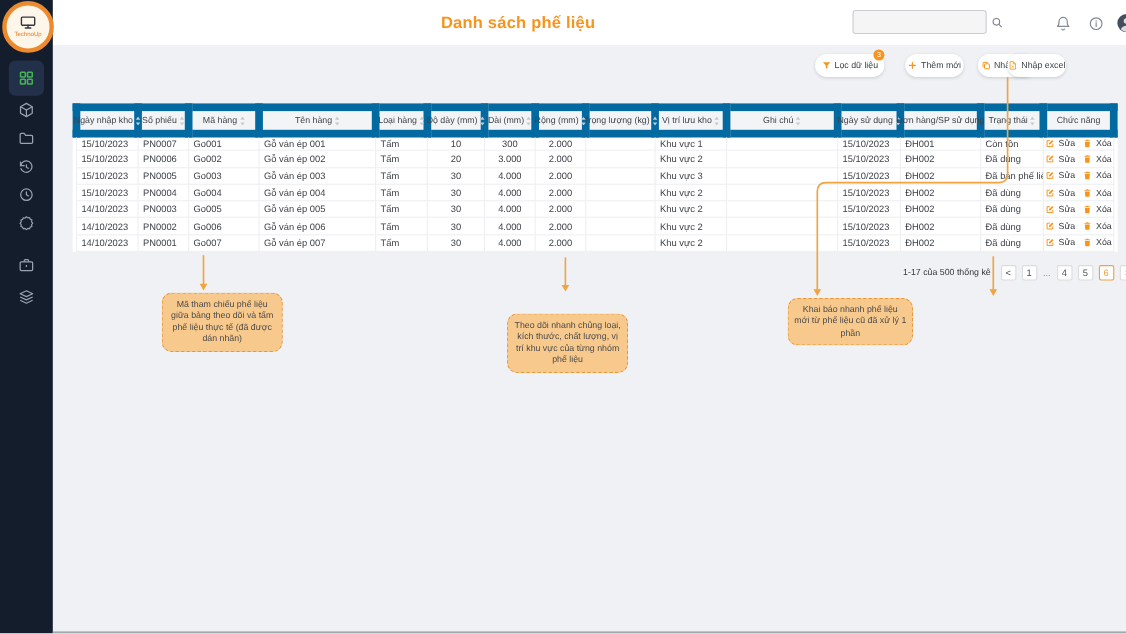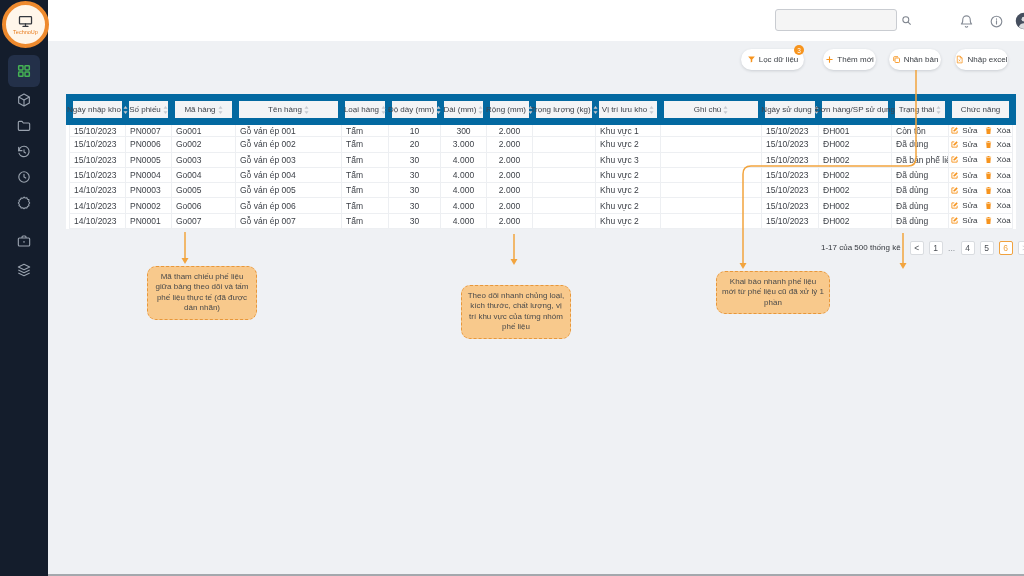--- a/index.html
+++ b/index.html
@@ -153,20 +153,21 @@
     <span>
       <svg width="17" height="13" viewBox="0 0 24 18" fill="none" stroke="#33373d" stroke-width="1.8" stroke-linecap="round">
         <rect x="3.5" y="2" width="17" height="10.5" rx="1.2"></rect>
           <path d="M8.5 16h7M12 12.5V16"></path>
       </svg>
     </span>
     <span class="logo-text">TechnoUp</span>
   </div>
 
   <div class="topbar">
+    <div class="page-title">Danh sách phế liệu</div>
     <div class="searchbox">
       <input placeholder="" style="">
       <span class="mag">
         <svg width="11" height="11" viewBox="0 0 24 24" fill="none" stroke="#7c828c" stroke-width="2.2">
           <circle cx="10.5" cy="10.5" r="6.5"></circle>
             <path d="M15.5 15.5 21 21"></path>
         </svg>
       </span>
     </div>
     <div class="hicon" style="left:909px">
@@ -211,21 +212,21 @@
       </div>
       <div class="tbtn" style="left: 889px; width: 52px;">
         <span style="display:flex">
           <svg width="9" height="9" viewBox="0 0 24 24" fill="none" stroke="#f7941d" stroke-width="2.4">
             <rect x="8" y="8" width="12" height="12" rx="2"></rect>
             <path d="M16 4.5H6.5a2 2 0 0 0-2 2V16"></path>
           </svg>
         </span>
         <span>Nhân bản</span>
       </div>
-      <div class="tbtn" style="left: 955px; width: 53px;">
+      <div class="tbtn" style="left: 916px; width: 53px;">
         <span style="display:flex">
           <svg width="9" height="9" viewBox="0 0 24 24" fill="none" stroke="#f7941d" stroke-width="2">
             <path d="M6 3h8l5 5v13H6z"></path>
             <path d="M14 3v5h5"></path>
             <path d="M10 12l4 5M14 12l-4 5" stroke-width="1.6"></path>
           </svg>
         </span>
         <span>Nhập excel</span>
       </div>
     </div>

